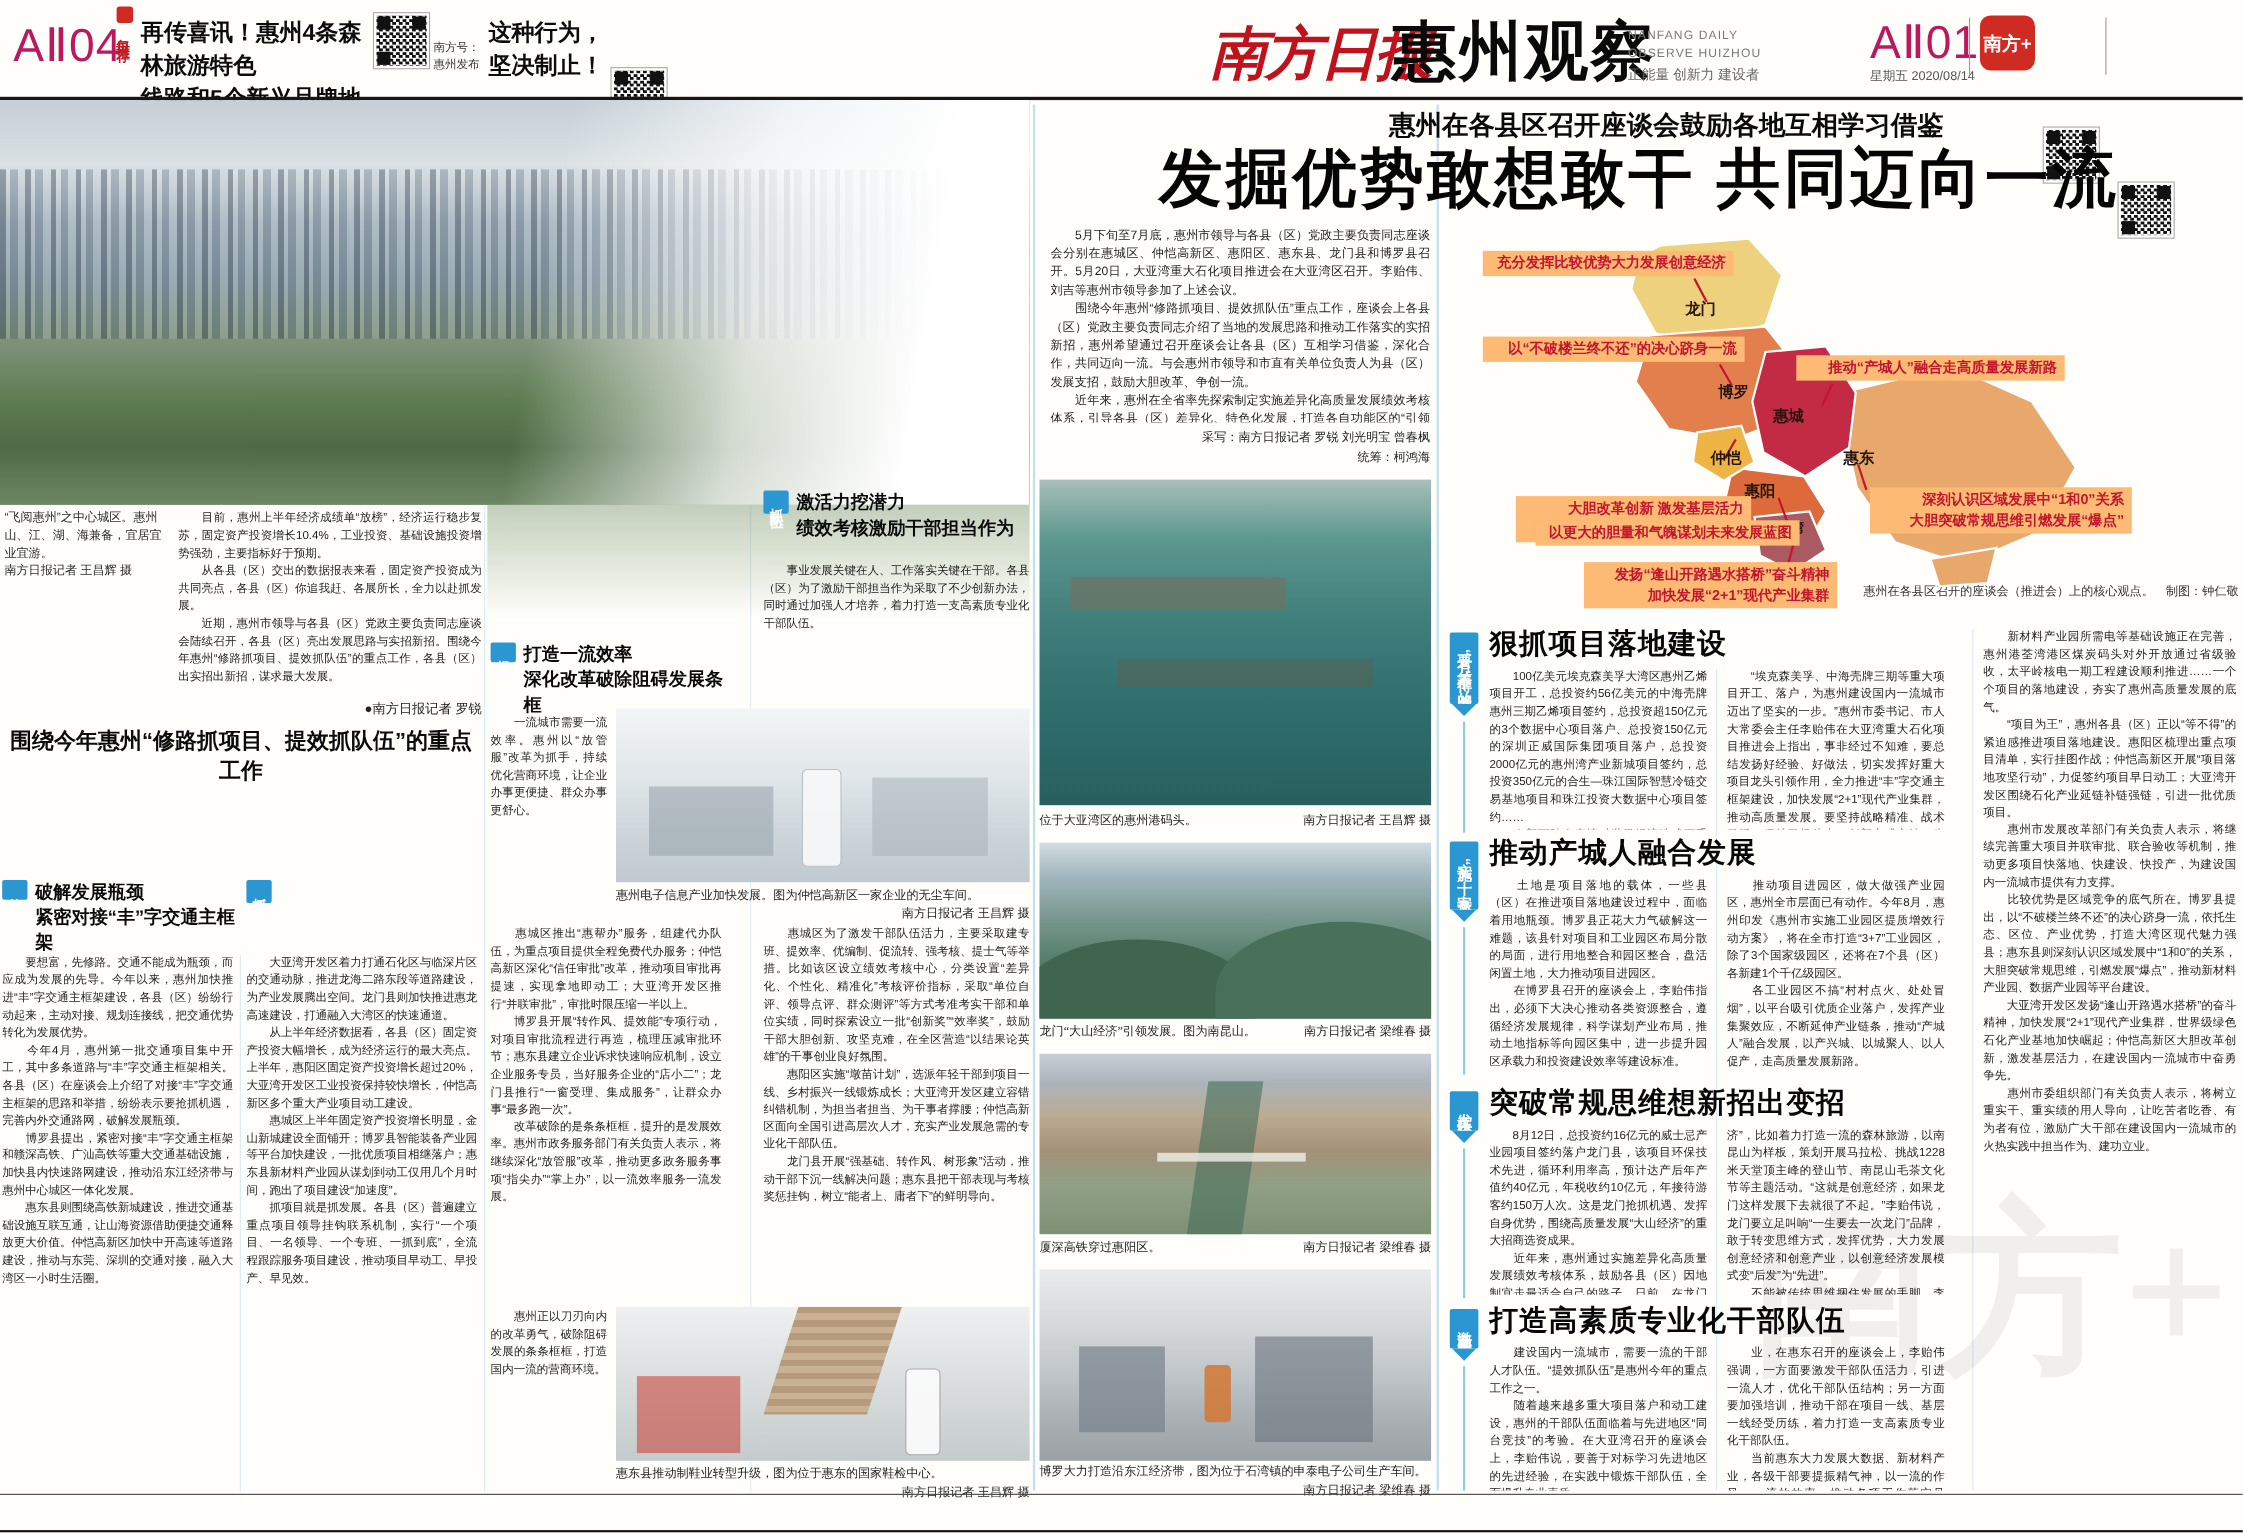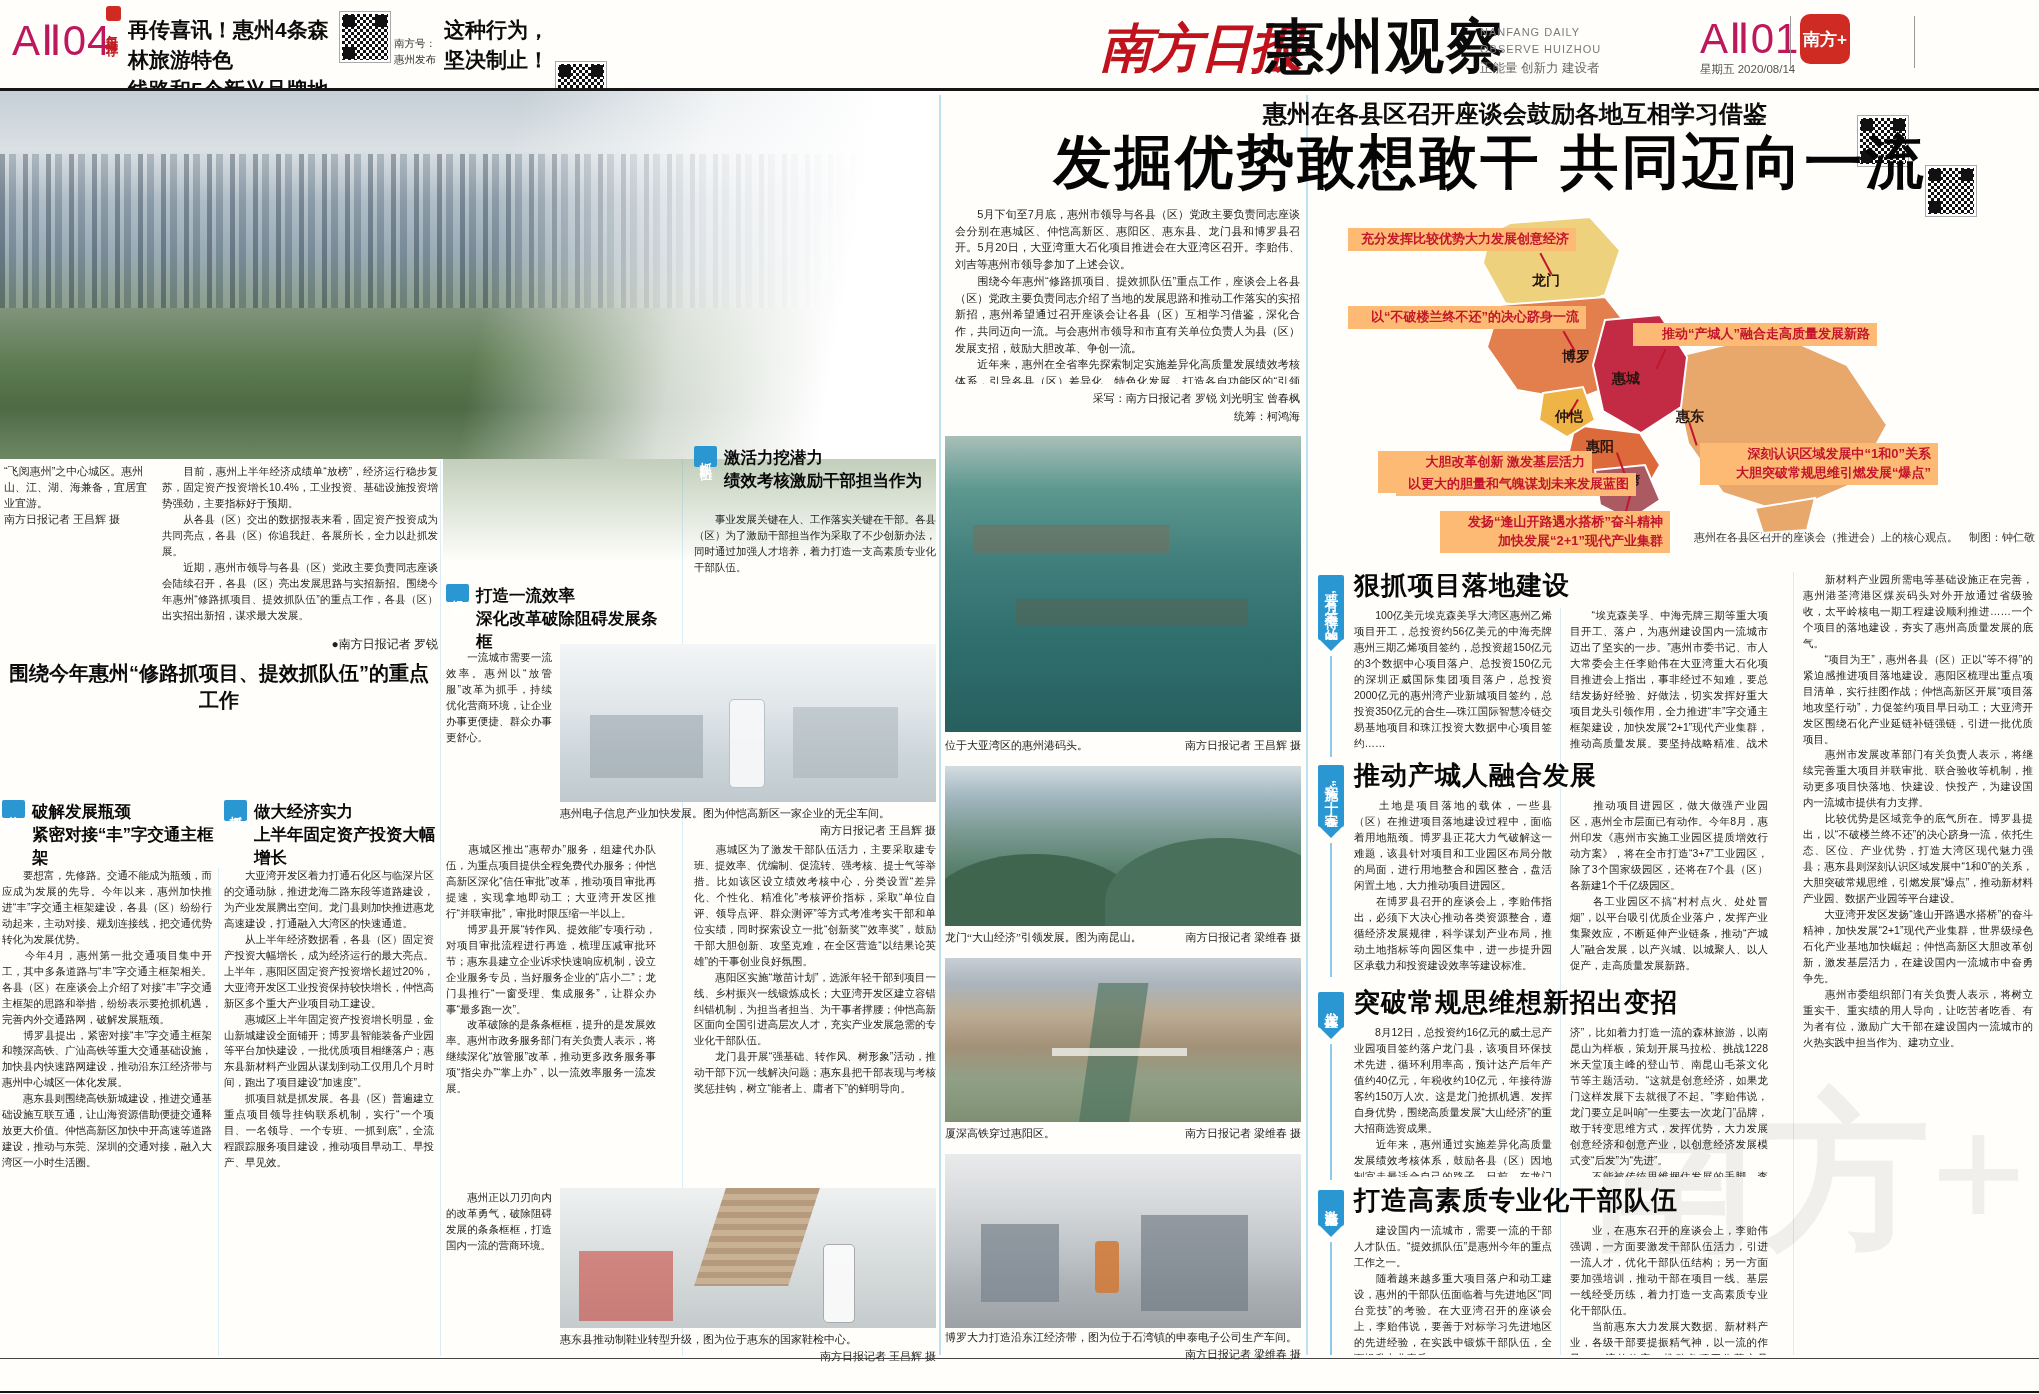--- a/index.html
+++ b/index.html
@@ -263,22 +263,20 @@
 
   <div class="abs kicker" style="left:0;top:660px;width:438px;font-size:20px;">围绕今年惠州“修路抓项目、提效抓队伍”的重点工作</div>
 
   <div class="abs" style="left:2px;top:800px;width:212px;display:flex;gap:7px;align-items:flex-start;">
     <div class="tag" style="font-size:12.5px;padding:6px 3px;">修路</div>
     <div class="subhead">破解发展瓶颈
 紧密对接“丰”字交通主框架</div>
   </div>
   <div class="abs" style="left:224px;top:800px;width:214px;display:flex;gap:7px;align-items:flex-start;">
     <div class="tag" style="font-size:12.5px;padding:6px 3px;">抓项目</div>
-    <div class="subhead">做大经济实力
-上半年固定资产投资大幅增长</div>
   </div>
 
   <div class="abs body-txt" style="left:2px;top:868px;width:210px;height:488px;">　　要想富，先修路。交通不能成为瓶颈，而应成为发展的先导。今年以来，惠州加快推进“丰”字交通主框架建设，各县（区）纷纷行动起来，主动对接、规划连接线，把交通优势转化为发展优势。
 　　今年4月，惠州第一批交通项目集中开工，其中多条道路与“丰”字交通主框架相关。各县（区）在座谈会上介绍了对接“丰”字交通主框架的思路和举措，纷纷表示要抢抓机遇，完善内外交通路网，破解发展瓶颈。
 　　博罗县提出，紧密对接“丰”字交通主框架和赣深高铁、广汕高铁等重大交通基础设施，加快县内快速路网建设，推动沿东江经济带与惠州中心城区一体化发展。
 　　惠东县则围绕高铁新城建设，推进交通基础设施互联互通，让山海资源借助便捷交通释放更大价值。仲恺高新区加快中开高速等道路建设，推动与东莞、深圳的交通对接，融入大湾区一小时生活圈。</div>
   <div class="abs body-txt" style="left:224px;top:868px;width:210px;height:488px;">　　大亚湾开发区着力打通石化区与临深片区的交通动脉，推进龙海二路东段等道路建设，为产业发展腾出空间。龙门县则加快推进惠龙高速建设，打通融入大湾区的快速通道。
 　　从上半年经济数据看，各县（区）固定资产投资大幅增长，成为经济运行的最大亮点。上半年，惠阳区固定资产投资增长超过20%，大亚湾开发区工业投资保持较快增长，仲恺高新区多个重大产业项目动工建设。
 　　惠城区上半年固定资产投资增长明显，金山新城建设全面铺开；博罗县智能装备产业园等平台加快建设，一批优质项目相继落户；惠东县新材料产业园从谋划到动工仅用几个月时间，跑出了项目建设“加速度”。
 　　抓项目就是抓发展。各县（区）普遍建立重点项目领导挂钩联系机制，实行“一个项目、一名领导、一个专班、一抓到底”，全流程跟踪服务项目建设，推动项目早动工、早投产、早见效。</div>

